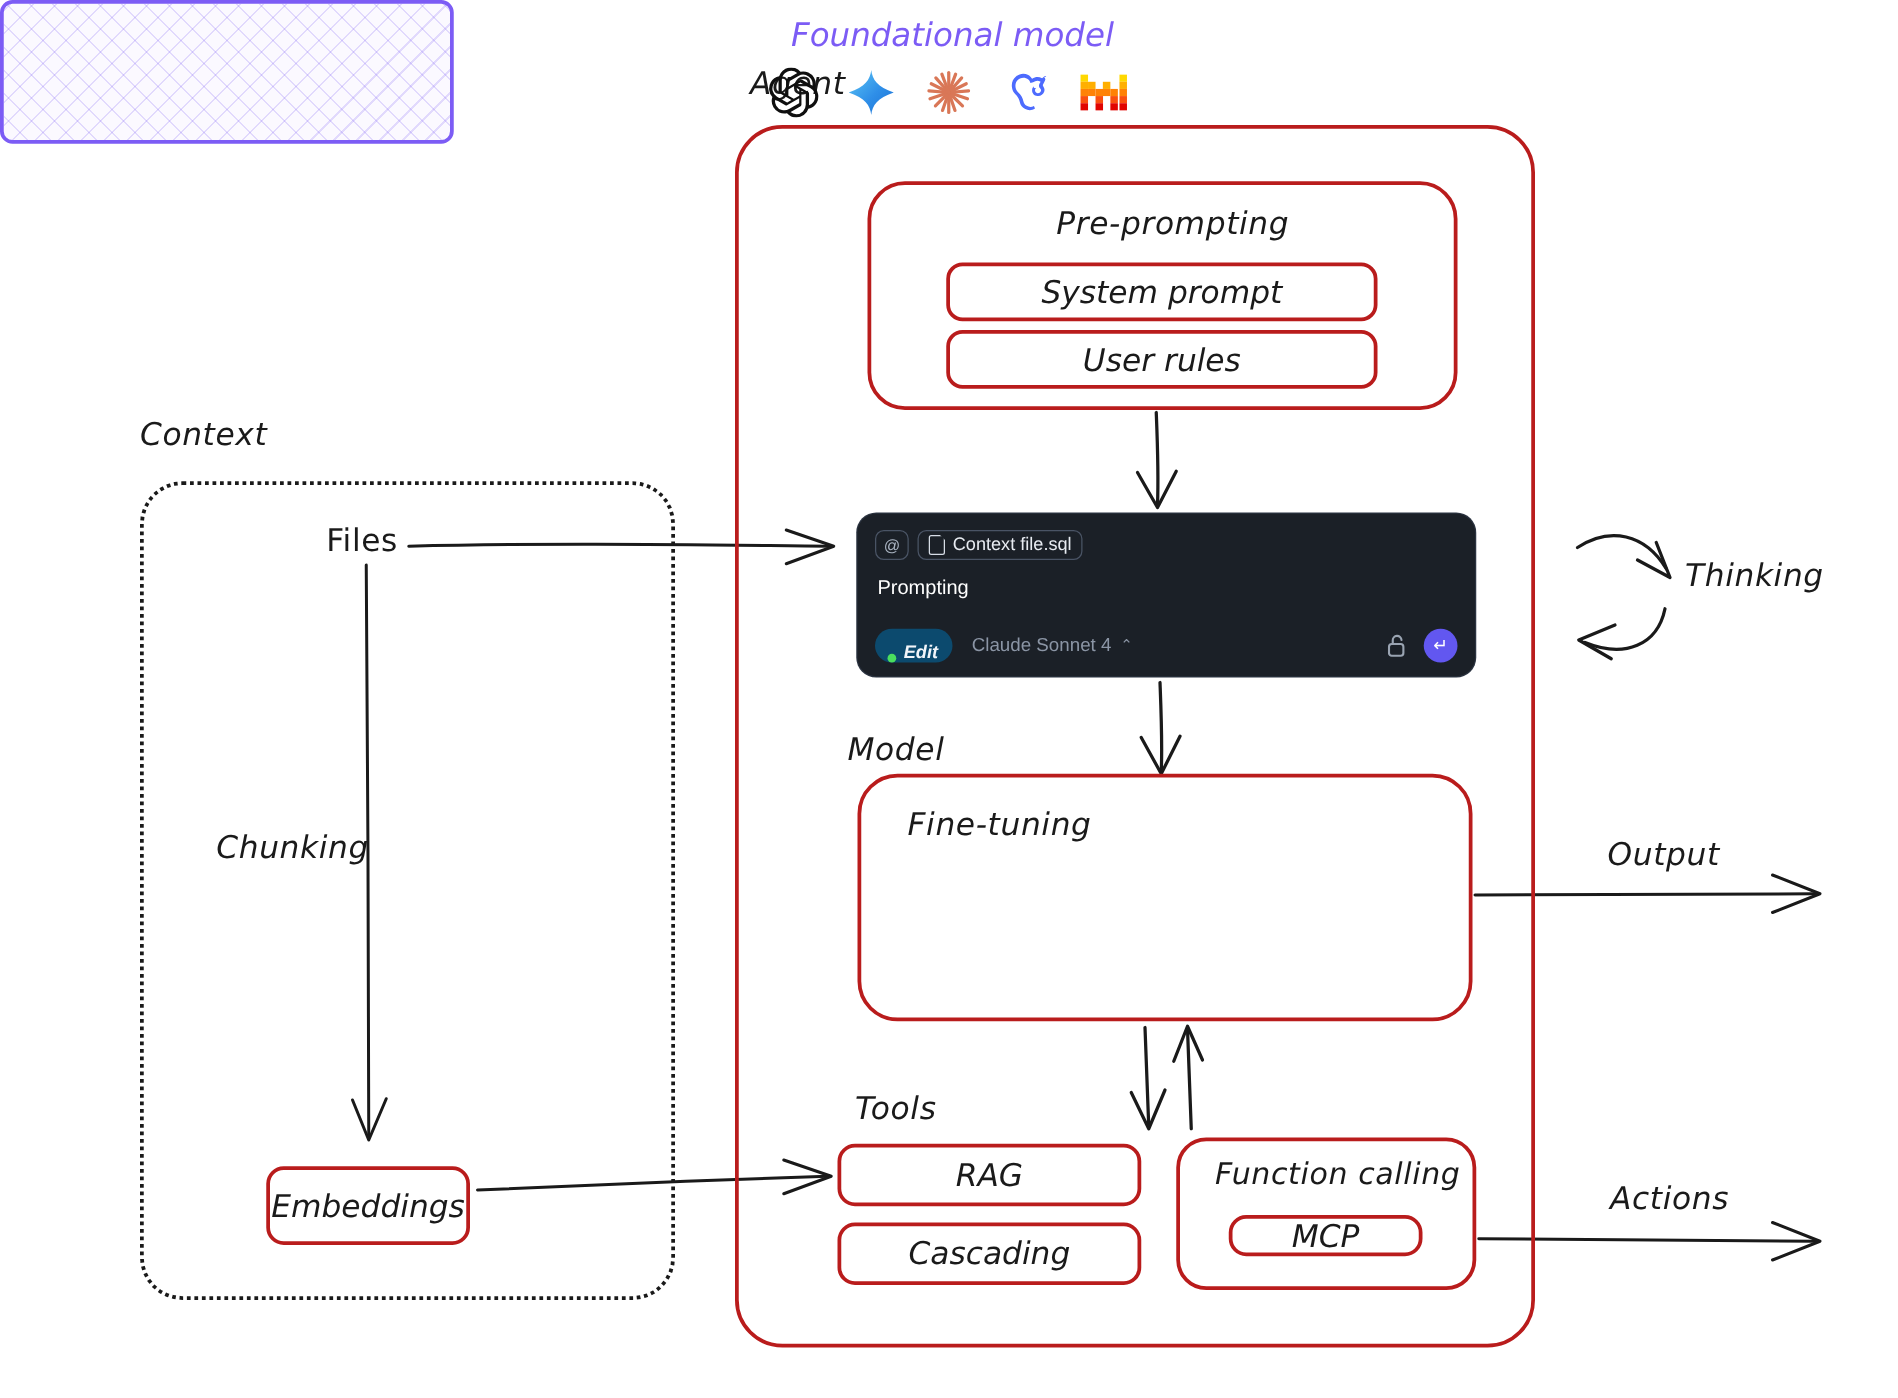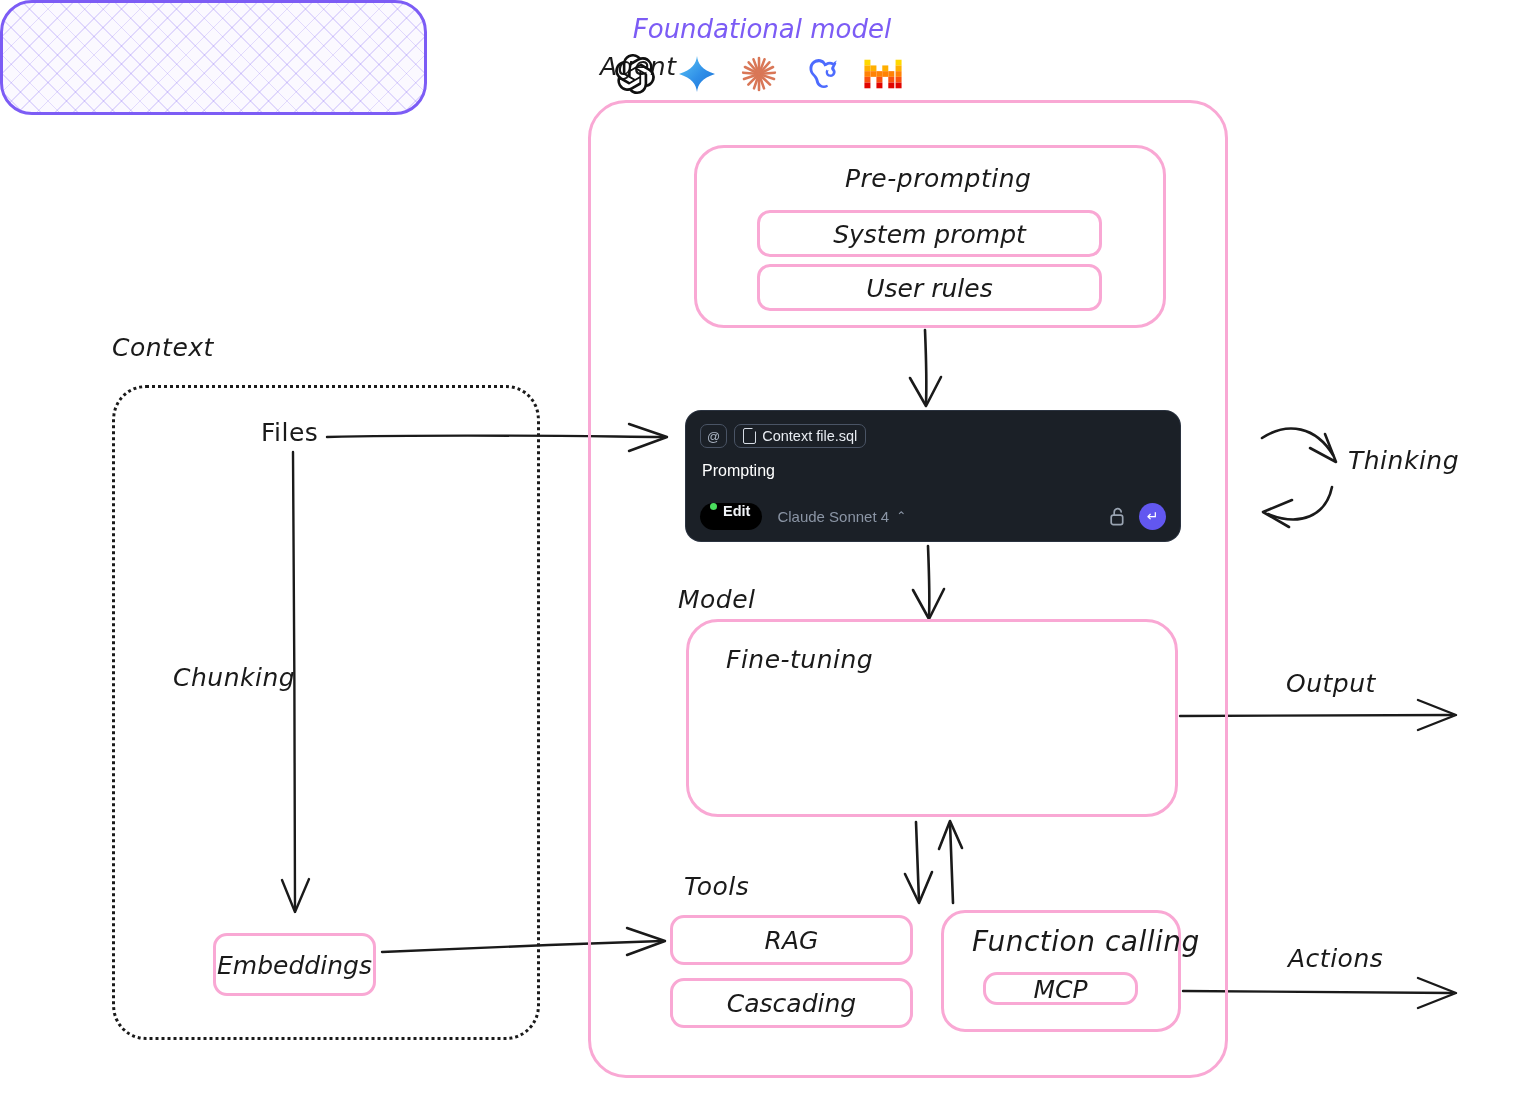--- a/index.html
+++ b/index.html
@@ -27,21 +27,21 @@
     letter-spacing: 0.5px;
     white-space: nowrap;
     position: absolute;
   }
   .hand-i { font-style: italic; }
 
   
   .box {
     position: absolute;
     box-sizing: border-box;
-    border: 3px solid #f9a8d4;
+    border: 3px solid #b91c1c;
     background: transparent;
   }
 
   
   #agent-box {
     left: 588px; top: 100px;
     width: 640px; height: 978px;
     border-radius: 38px;
     border-width: 3px;
   }
@@ -156,27 +156,28 @@
   }
   #prompt-footer {
     position: absolute;
     left: 14px; right: 14px; bottom: 11px;
     display: flex;
     align-items: center;
     height: 28px;
   }
   #edit-pill {
     display: flex;
-    align-items: flex-start;
+    align-items: flex-end;
     gap: 6px;
-    background: #000000;
+    background: #0c4a6e;
     border-radius: 14px;
     height: 27px;
     padding: 0 12px 0 10px;
     box-sizing: border-box;
+    font-style: italic;
   }
   #edit-dot {
     width: 7px; height: 7px;
     border-radius: 50%;
     background: #4ade5e;
   }
   #edit-label {
     color: #f2f5f9;
     font-size: 14.5px;
     font-weight: bold;
@@ -219,23 +220,23 @@
     font-size: 25px;
     font-style: italic;
   }
   #finetune-title {
     left: 726px; top: 645px;
     font-size: 25px;
     font-style: italic;
   }
   #foundational-box {
     left: 752px; top: 688px;
-    width: 427px; height: 115px;
+    width: 363px; height: 115px;
     border: 3px solid #7c5cf5;
-    border-radius: 32px;
+    border-radius: 10px;
     box-sizing: border-box;
     background-color: #fbf9ff;
     background-image:
       repeating-linear-gradient(45deg, rgba(124,92,245,.20) 0 1.2px, transparent 1.2px 13px),
       repeating-linear-gradient(-45deg, rgba(124,92,245,.20) 0 1.2px, transparent 1.2px 13px);
   }
   #foundational-label {
     position: absolute;
     top: 14px;
     width: 100%;
@@ -272,21 +273,21 @@
     width: 243px; height: 50px;
     border-radius: 14px;
   }
   #funccall-box {
     left: 941px; top: 910px;
     width: 240px; height: 122px;
     border-radius: 24px;
   }
   #funccall-title {
     left: 972px; top: 925px;
-    font-size: 28px;
+    font-size: 24px;
     font-style: italic;
   }
   #mcp-box {
     left: 983px; top: 972px;
     width: 155px; height: 33px;
     border-radius: 14px;
   }
 
   
   #embeddings-box {

